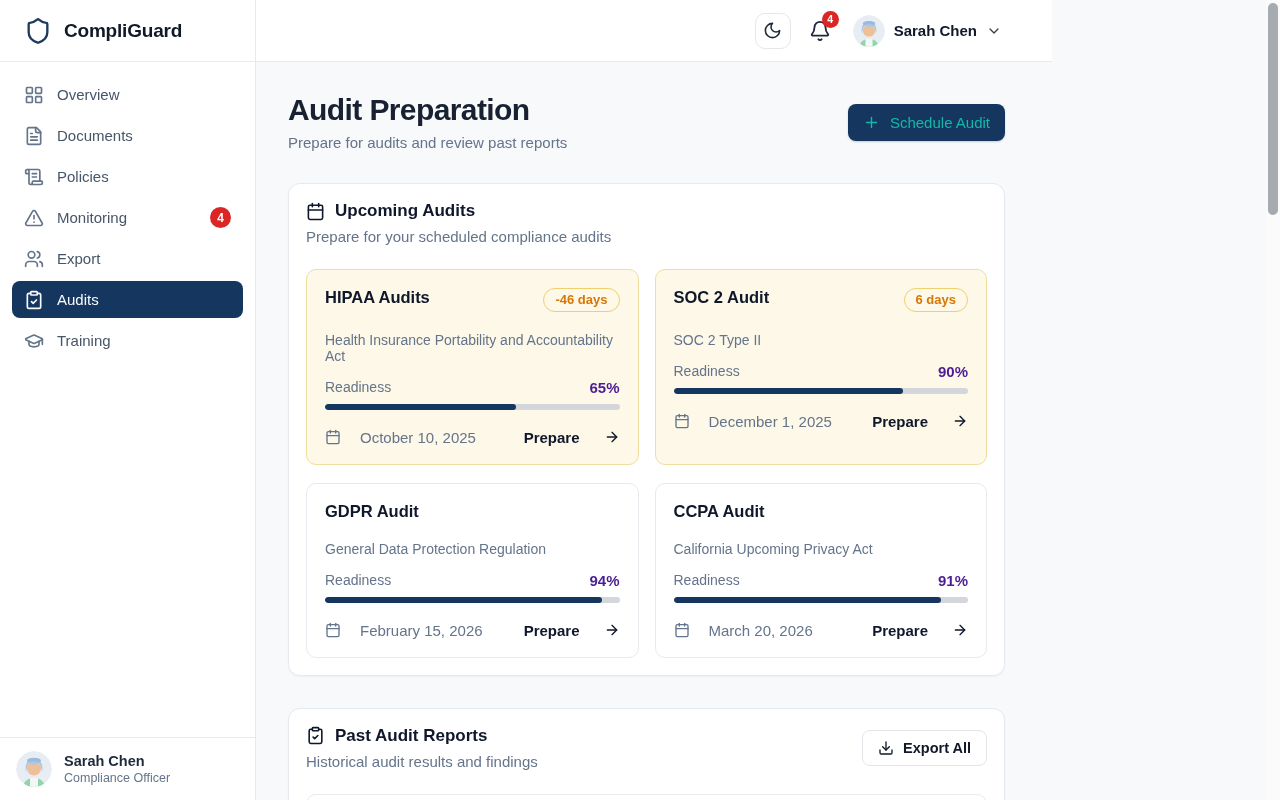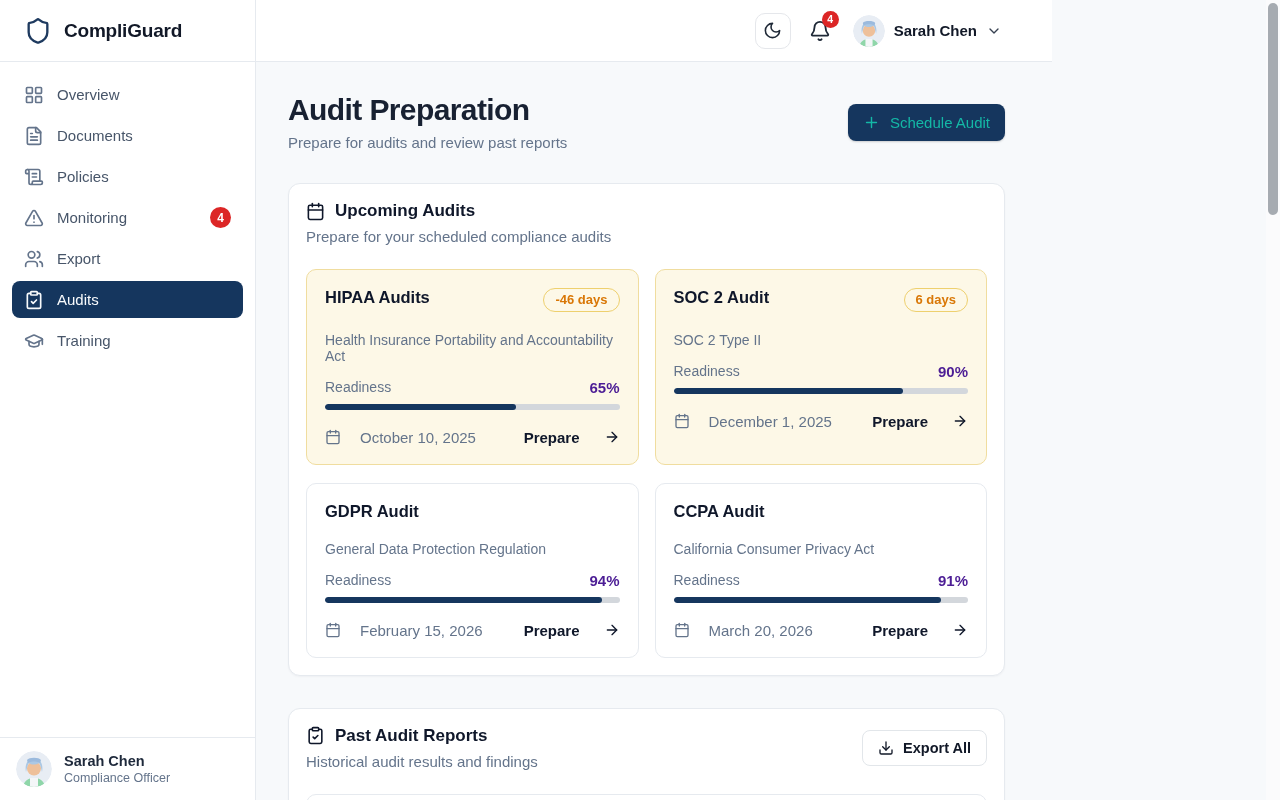--- a/index.html
+++ b/index.html
@@ -429,21 +429,21 @@
                     </svg>
                   </span>
       </div>
     </div>
   </div>
             <div class="audit-card">
     <div class="ac-top">
       <div class="ac-title">CCPA Audit</div>
 
     </div>
-    <div class="ac-desc">California Consumer Privacy Act</div>
+    <div class="ac-desc">California Upcoming Privacy Act</div>
     <div class="ac-readiness-row">
       <span class="ac-rlabel">Readiness</span>
       <span class="ac-rvalue">91%</span>
     </div>
     <div class="ac-bar">
                 <div class="ac-fill" style="width: 91%;"></div>
               </div>
     <div class="ac-footer">
       <div class="ac-date">
         <span class="ac-cal">

